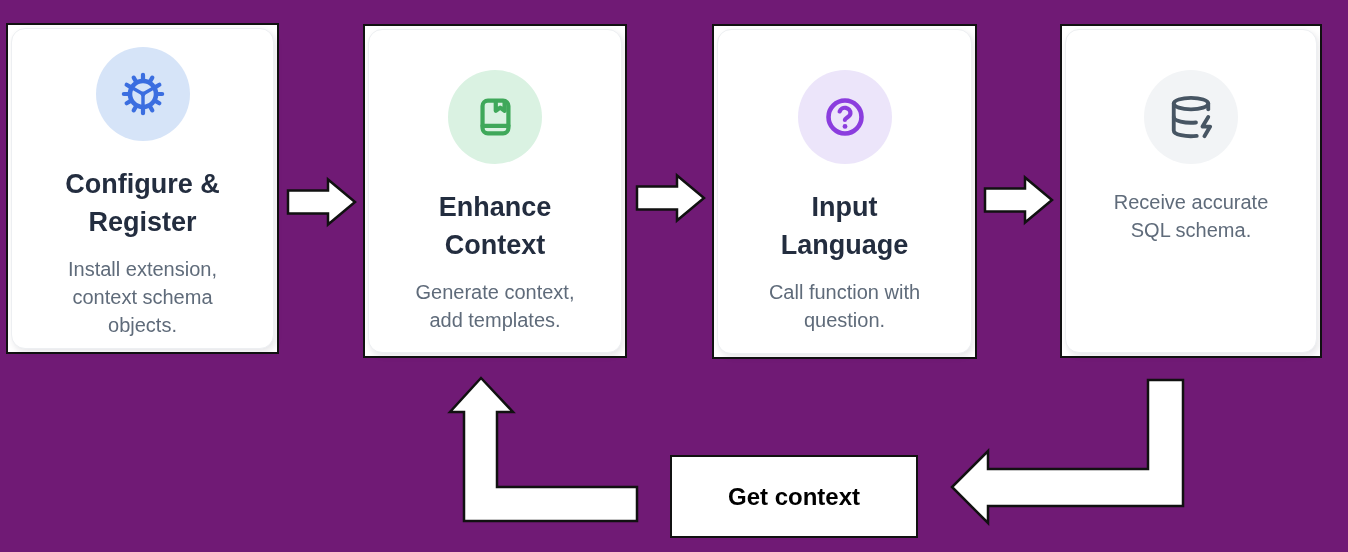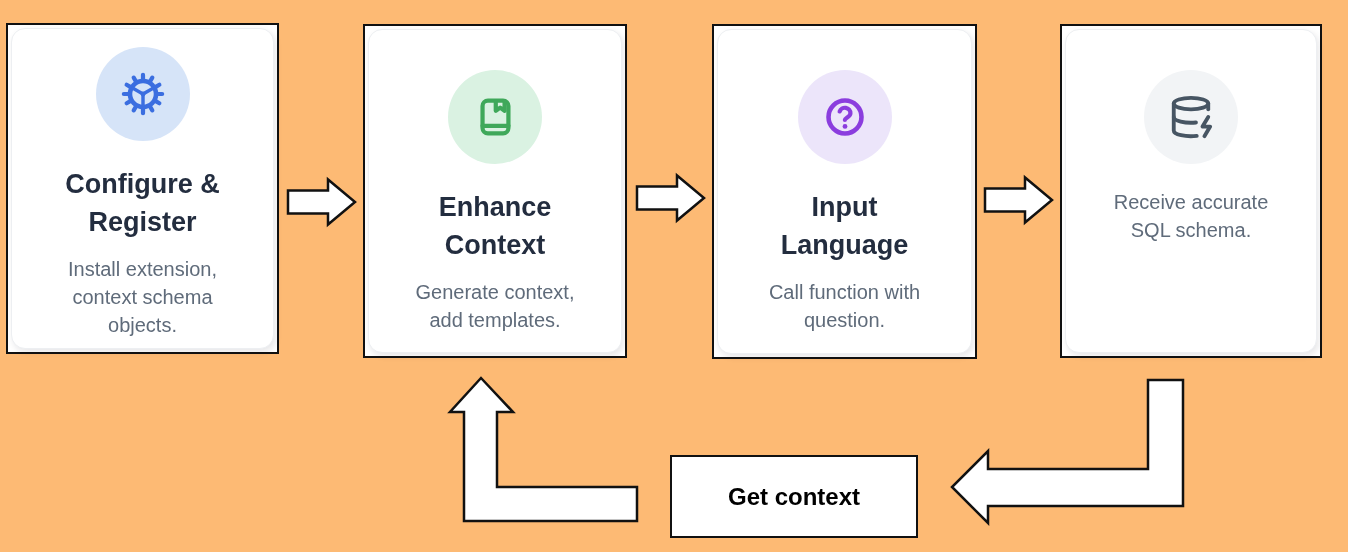--- a/index.html
+++ b/index.html
@@ -1,19 +1,19 @@
 <!DOCTYPE html>
 <html><head>
 <meta charset="utf-8">
 <style>
   html,body{margin:0;padding:0;background:#ffffff;}
   #canvas{
     position:relative;
     width:1348px;height:552px;
-    background:#fdba74;
+    background:#701a75;
     font-family:"Liberation Sans","DejaVu Sans",sans-serif;
     overflow:hidden;
   }
   .card{
     position:absolute;
     background:#ffffff;
     border:2px solid #111111;
     box-sizing:border-box;
   }
   .card-inner{

